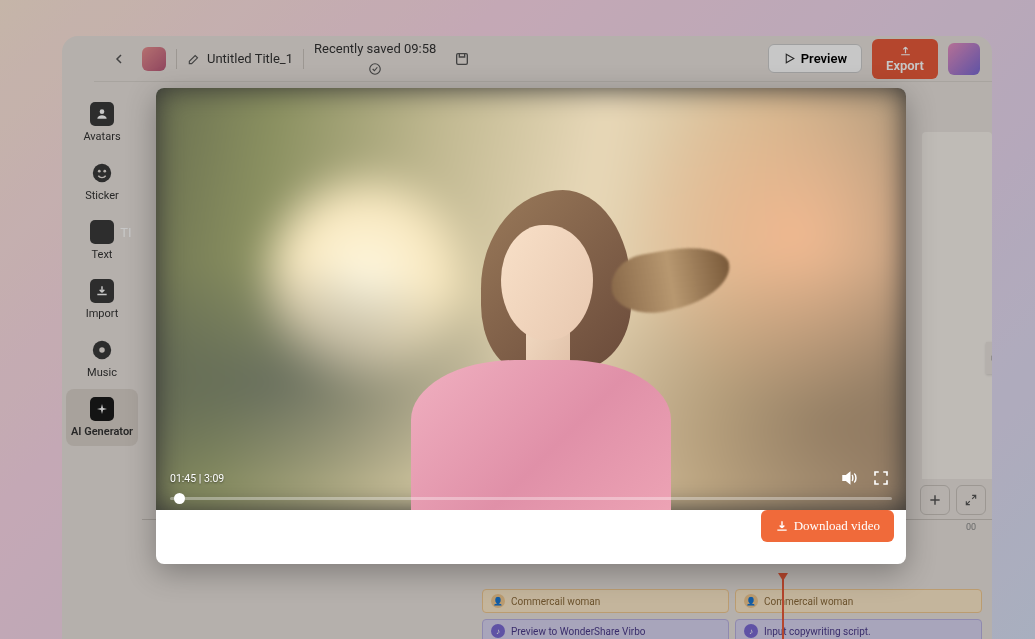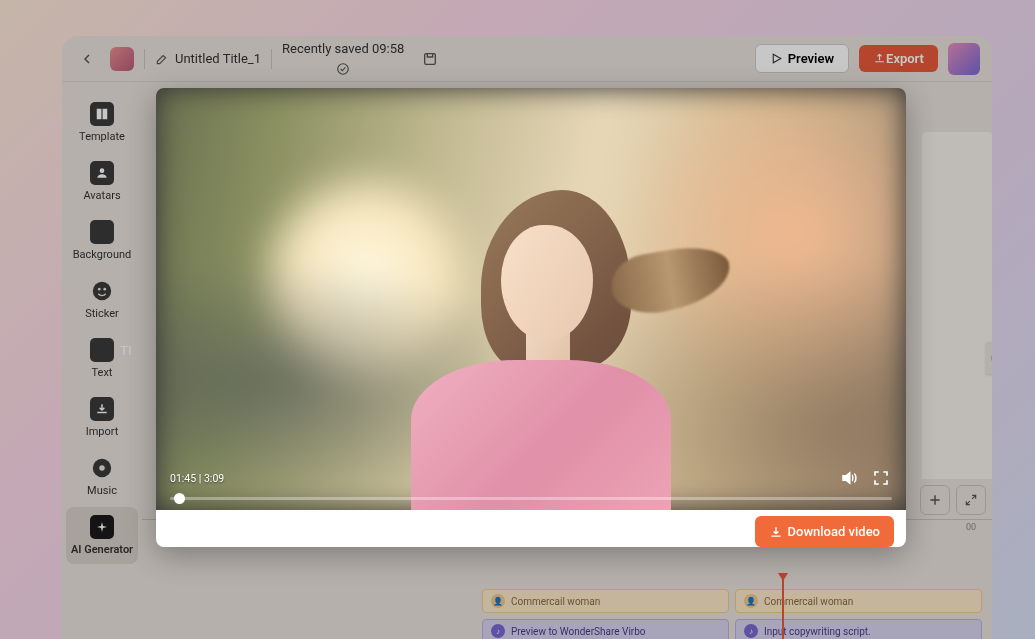--- a/index.html
+++ b/index.html
@@ -33,20 +33,21 @@
       display: flex;
       flex-direction: column;
     }
     .top-bar {
       height: 46px;
       display: flex;
       align-items: center;
       padding: 0 12px;
       gap: 10px;
       border-bottom: 1px solid #d8d2cc;
+      margin-left: 32px;
     }
     .back-btn {
       width: 26px; height: 26px;
       display: flex; align-items: center; justify-content: center;
       cursor: pointer;
     }
     .avatar-sm {
       width: 24px; height: 24px;
       border-radius: 6px;
       background: linear-gradient(135deg, #e89090, #b85a7a);
@@ -73,20 +74,21 @@
       cursor: pointer;
     }
     .export-btn {
       background: #e85a3a;
       color: #fff;
       border-radius: 6px;
       padding: 6px 14px;
       display: flex; align-items: center; 
       font-size: 13px; font-weight: 600;
       cursor: pointer;
+      flex-direction: column;
     }
     .user-btn {
       width: 32px; height: 32px;
       border-radius: 6px;
       background: linear-gradient(135deg, #e890c0, #7a6ad4);
       cursor: pointer;
     }
     .main-area {
       display: flex;
       flex: 1;
@@ -380,25 +382,26 @@
     }
     .vctl-icon {
       width: 22px;
       height: 22px;
       cursor: pointer;
       display: inline-flex;
       align-items: center;
       justify-content: center;
     }
     .modal-footer {
-      height: 37px;
-      display: flex;
-      align-items: flex-end;
+      height: 54px;
+      display: flex;
+      align-items: flex-start;
       justify-content: flex-end;
       padding: 0 12px;
+      font-family: Liberation Serif, serif;
     }
     .download-btn {
       background: #f06a3a;
       color: #fff;
       border-radius: 6px;
       padding: 8px 14px;
       display: flex; align-items: center; gap: 5px;
       font-size: 13px; font-weight: 500;
       cursor: pointer;
     }
@@ -452,42 +455,25 @@
       <span>Export</span>
     </div>
     <div class="user-btn"></div>
   </div>
 
   <div class="main-area">
     <div class="sidebar">
       <div class="sidebar-item">
         <div class="sidebar-icon">
           <svg width="14" height="14" viewBox="0 0 24 24" fill="#fff">
-                <rect x="3" y="3" width="8" height="18"></rect>
-                <rect x="13" y="3" width="8" height="18"></rect>
-              </svg>
-        </div>
-        <span>Template</span>
-      </div>
-      <div class="sidebar-item">
-        <div class="sidebar-icon">
-          <svg width="14" height="14" viewBox="0 0 24 24" fill="#fff">
                 <circle cx="12" cy="8" r="4"></circle>
                 <path d="M4 20c0-4 4-6 8-6s8 2 8 6"></path>
               </svg>
         </div>
         <span>Avatars</span>
-      </div>
-      <div class="sidebar-item">
-        <div class="sidebar-icon">
-          <svg width="14" height="14" viewBox="0 0 24 24" fill="#fff">
-                <path d="M3 3l18 18M3 9l12 12M9 3l12 12M3 15l6 6M15 3l6 6"></path>
-              </svg>
-        </div>
-        <span>Background</span>
       </div>
       <div class="sidebar-item">
         <div class="sidebar-icon" style="background:none;">
           <svg width="22" height="22" viewBox="0 0 24 24" fill="#3a3a3a">
                 <circle cx="12" cy="12" r="10"></circle>
                 <circle cx="9" cy="10" r="1.5" fill="#e8e2dd"></circle>
                 <circle cx="15" cy="10" r="1.5" fill="#e8e2dd"></circle>
                 <path d="M8 15c1 1.5 2.5 2 4 2s3-.5 4-2" stroke="#e8e2dd" stroke-width="1.5" fill="none"></path>
               </svg>
         </div>

